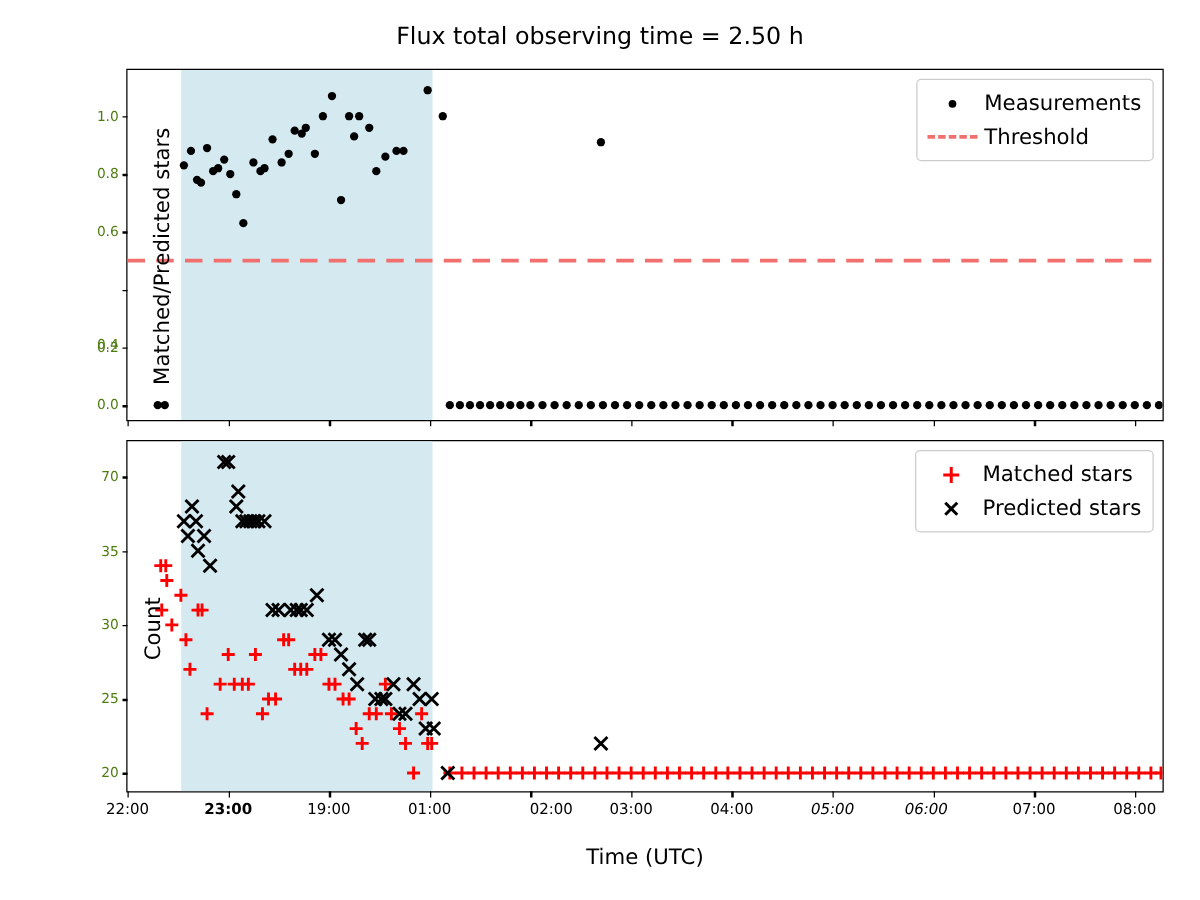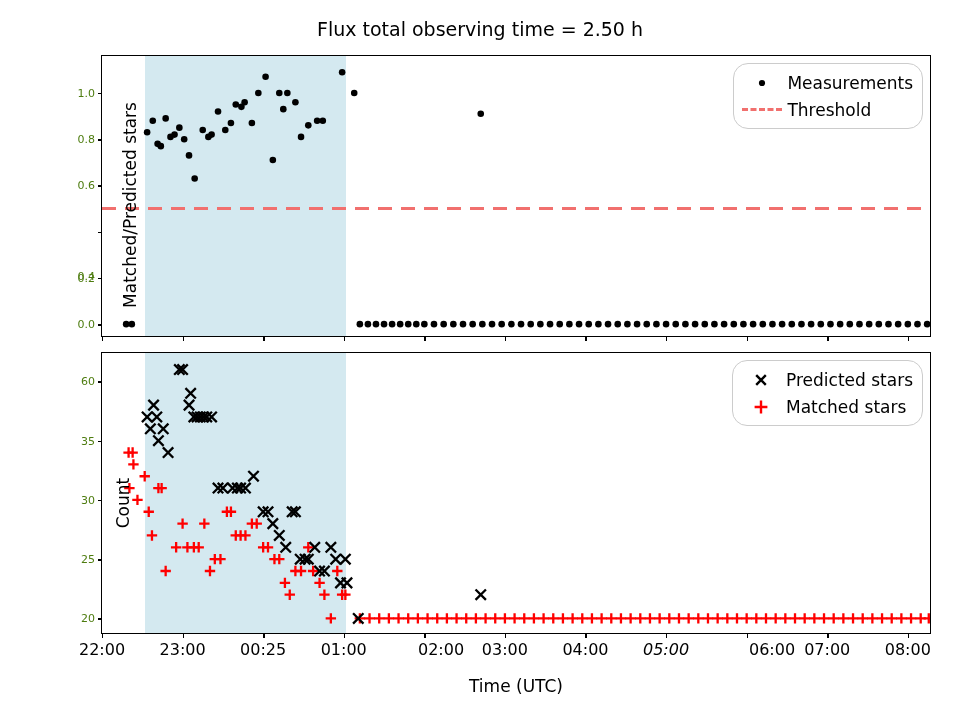--- a/index.html
+++ b/index.html
@@ -102,21 +102,21 @@
     transform: translateY(-50%);
     font-size: 11px;
     color: #4d7c0f;
     white-space: nowrap;
   }
   .tick-label-x {
     position: absolute;
     top: 100%;
     margin-top: 7px;
     transform: translateX(-50%);
-    font-size: 16px;
+    font-size: 12px;
     color: #000000;
     white-space: nowrap;
   }
   .tick-mark-y {
     position: absolute;
     right: 100%;
     width: 4.5px;
     height: 1.4px;
     background: #000000;
   }
@@ -125,21 +125,21 @@
     top: 100%;
     width: 1.4px;
     height: 4.5px;
     background: #000000;
   }
   .legend {
     position: absolute;
     box-sizing: border-box;
     background: #ffffff;
     border: 1px solid #cccccc;
-    border-radius: 15px;
+    border-radius: 4px;
     padding: 5px 9px 5px 7px;
   }
   #legend-top { right: 7px; top: 7px; }
   #legend-bottom { right: 7px; top: 7px; }
   .legend-row {
     display: flex;
     align-items: center;
     height: 27px;
   }
   .legend-handle {
@@ -480,62 +480,62 @@
     <div id="ticks-bottom">
         <div class="tick-mark-y" style="top: 265.412px;"></div>
         <div class="tick-label-y" style="top: 265.412px;">20</div>
         <div class="tick-mark-y" style="top: 206.168px;"></div>
         <div class="tick-label-y" style="top: 206.168px;">25</div>
         <div class="tick-mark-y" style="top: 146.924px;"></div>
         <div class="tick-label-y" style="top: 146.924px;">30</div>
         <div class="tick-mark-y" style="top: 87.6807px;"></div>
         <div class="tick-label-y" style="top: 87.6807px;">35</div>
         <div class="tick-mark-y" style="top: 28.437px;"></div>
-        <div class="tick-label-y" style="top: 28.437px;">60</div>
+        <div class="tick-label-y" style="top: 28.437px;">70</div>
       </div>
     <div id="ticks-x">
         <div class="tick-mark-x" style="left: 0px;"></div>
         <div class="tick-label-x" style="left: 0px;">22:00</div>
         <div class="tick-mark-x" style="left: 80.5825px;"></div>
-        <div class="tick-label-x" style="left: 80.5825px;">23:00</div>
+        <div class="tick-label-x" style="left: 80.5825px; font-weight: bold;">23:00</div>
         <div class="tick-mark-x" style="left: 161.165px;"></div>
-        <div class="tick-label-x" style="left: 161.165px;">00:25</div>
+        <div class="tick-label-x" style="left: 161.165px;">19:00</div>
         <div class="tick-mark-x" style="left: 241.748px;"></div>
         <div class="tick-label-x" style="left: 241.748px;">01:00</div>
         <div class="tick-mark-x" style="left: 322.33px;"></div>
         <div class="tick-label-x" style="left: 339px; text-align: right;">02:00</div>
         <div class="tick-mark-x" style="left: 402.913px;"></div>
         <div class="tick-label-x" style="left: 402.913px;">03:00</div>
         <div class="tick-mark-x" style="left: 483.495px;"></div>
         <div class="tick-label-x" style="left: 483.495px;">04:00</div>
         <div class="tick-mark-x" style="left: 564.078px;"></div>
         <div class="tick-label-x" style="left: 564.078px; font-style: italic;">05:00</div>
         <div class="tick-mark-x" style="left: 644.66px;"></div>
-        <div class="tick-label-x" style="left: 670px;">06:00</div>
+        <div class="tick-label-x" style="left: 639px; font-style: italic;">06:00</div>
         <div class="tick-mark-x" style="left: 725.243px;"></div>
         <div class="tick-label-x" style="left: 725.243px;">07:00</div>
         <div class="tick-mark-x" style="left: 805.825px;"></div>
         <div class="tick-label-x" style="left: 805.825px;">08:00</div>
       </div>
     <div class="ylabel" id="ylabel-bottom">Count</div>
 
     <div class="legend" id="legend-bottom">
+      <div class="legend-row">
+        <span class="legend-handle">
+          <svg width="16" height="16" viewBox="0 0 16 16">
+            <path d="M8 1.6 V14.4 M1.6 8 H14.4" stroke="#ff0000" stroke-width="2.4" stroke-linecap="butt"></path>
+          </svg>
+        </span>
+        <span class="legend-text">Matched stars</span>
+      </div>
       <div class="legend-row">
         <span class="legend-handle">
           <svg width="16" height="16" viewBox="0 0 16 16">
             <path d="M3.2 3.2 L12.8 12.8 M12.8 3.2 L3.2 12.8" stroke="#000000" stroke-width="2.4" stroke-linecap="butt"></path>
           </svg>
         </span>
         <span class="legend-text">Predicted stars</span>
       </div>
-      <div class="legend-row">
-        <span class="legend-handle">
-          <svg width="16" height="16" viewBox="0 0 16 16">
-            <path d="M8 1.6 V14.4 M1.6 8 H14.4" stroke="#ff0000" stroke-width="2.4" stroke-linecap="butt"></path>
-          </svg>
-        </span>
-        <span class="legend-text">Matched stars</span>
-      </div>
     </div>
   </div>
 
   <div id="xlabel">Time (UTC)</div>
 </div>
 
 </body></html>

